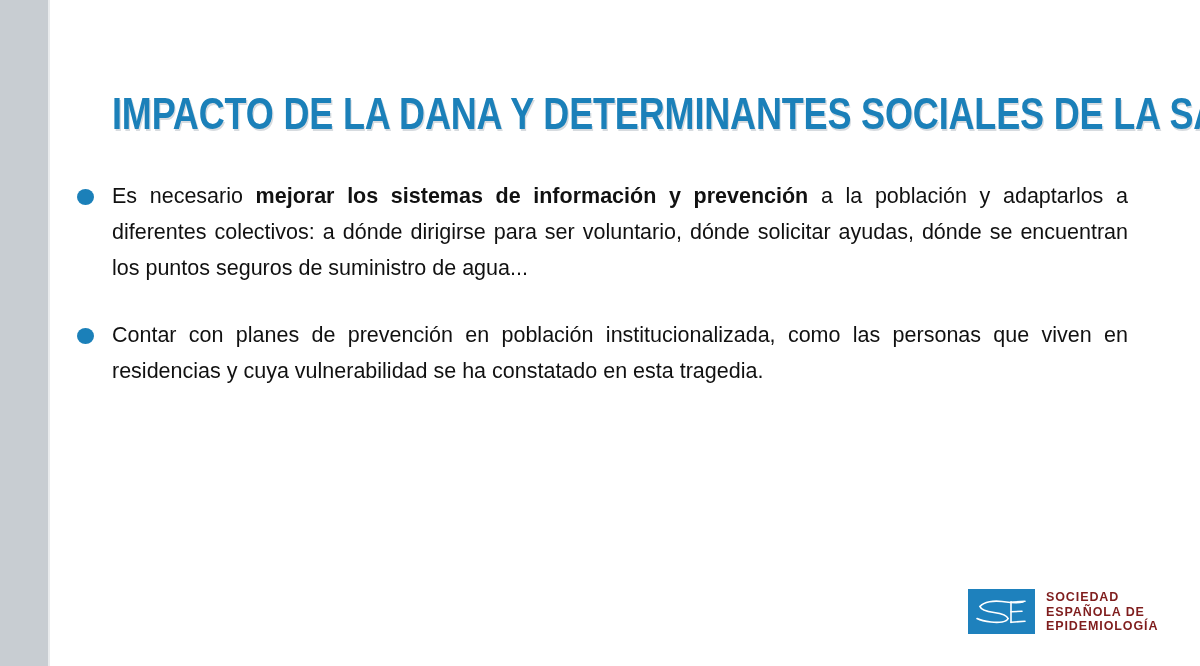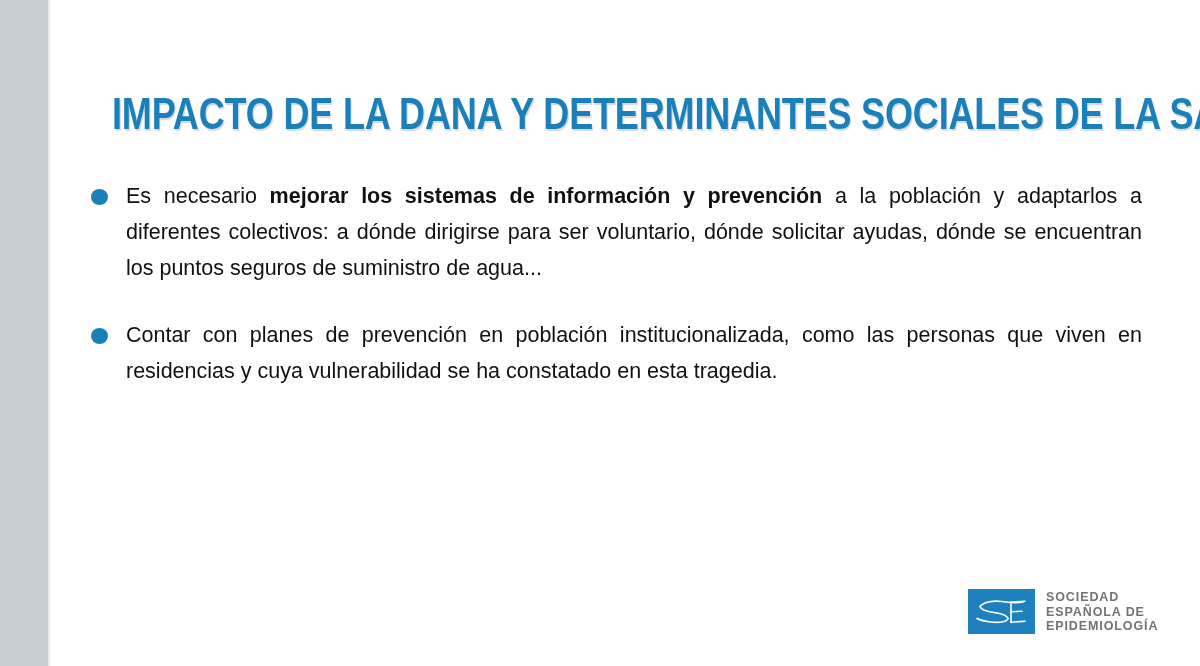--- a/index.html
+++ b/index.html
@@ -56,21 +56,21 @@
     letter-spacing: -0.2px;
     transform: scaleX(0.80);
     transform-origin: left center;
     white-space: nowrap;
     text-shadow: 1.5px 1.5px 0 rgba(150,160,170,0.38);
   }
 
   
   .content {
     position: absolute;
-    left: 78px;
+    left: 64px;
     top: 178px;
     width: 1064px;
   }
 
   .bullet-row {
     position: relative;
     padding-left: 48px;
     margin-bottom: 31px;
   }
   .bullet-row:last-child { margin-bottom: 0; }
@@ -116,21 +116,21 @@
     background: #1e81bd;
   }
   .logo-mark svg {
     display: block;
   }
   .logo-text {
     position: absolute;
     left: 78px;
     top: 2px;
     width: 110px;
-    color: #737373;
+    color: #7f1d1d;
     font-family: "Liberation Sans Narrow", "Liberation Sans", sans-serif;
     font-weight: bold;
     font-size: 12.5px;
     line-height: 14.6px;
     letter-spacing: 0.9px;
     text-transform: uppercase;
   }
   .logo-text div { white-space: nowrap; }
 </style>
 </head>

